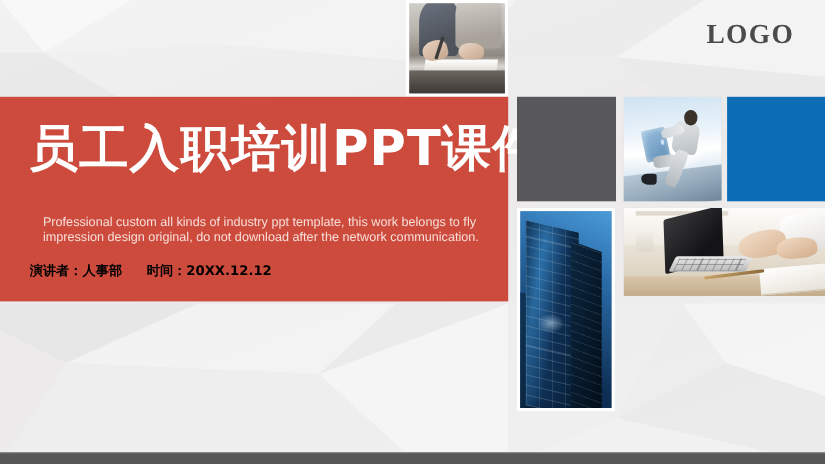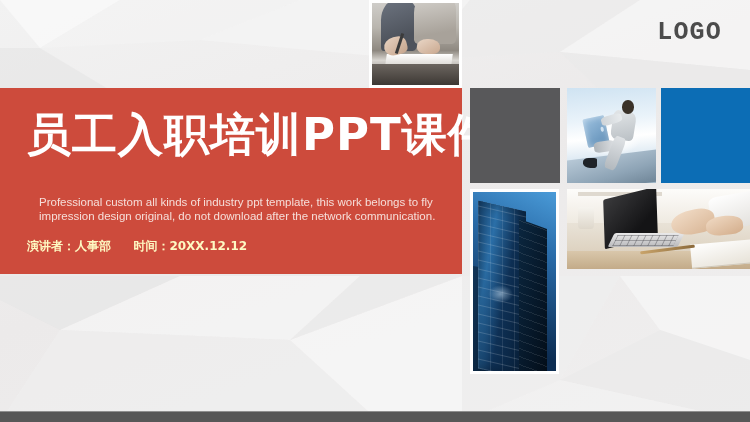--- a/index.html
+++ b/index.html
@@ -27,21 +27,21 @@
     position:absolute;left:0;right:0;bottom:0;height:10px;
     background:#575757;
     border-top:1px solid #8f8f8f;
   }
 
   
   .logo{
     position:absolute;right:28px;top:18px;
     font-size:25px;font-weight:bold;letter-spacing:1.2px;
     color:#4b4b4b;
-    font-family:Liberation Mono, monospace;
+    font-family:Liberation Serif, serif;
     margin-left:44px;
   }
 
   
   .red-panel{
     position:absolute;left:0;top:88px;width:462px;height:186px;
     background:#cd4b3c;
     box-sizing:border-box;
     padding:0 22px;
   }
@@ -57,21 +57,21 @@
   .subtitle{
     position:absolute;left:27px;top:95px;width:420px;
     margin:12px;
     font-size:11.5px;line-height:14px;
     color:#f6ded9;
     font-family:"Liberation Sans","DejaVu Sans",sans-serif;
   }
   .meta-line{
     position:absolute;left:27px;top:150px;
     margin:0;
-    font-size:12px;color:#fef9c3;font-weight:bold;
+    font-size:12px;color:#000000;font-weight:bold;
     font-family:"DejaVu Sans","Liberation Sans",sans-serif;
   }
   .meta-line .gap{display:inline-block;width:14px;}
 
   
   .tile{position:absolute;overflow:hidden;background:#dcdcdc;}
   .tile-white{border:3px solid #ffffff;box-sizing:border-box;}
 
   
   .t-meeting{left:369px;top:0;width:93px;height:88px;border:3px solid #fff;box-sizing:border-box;}

